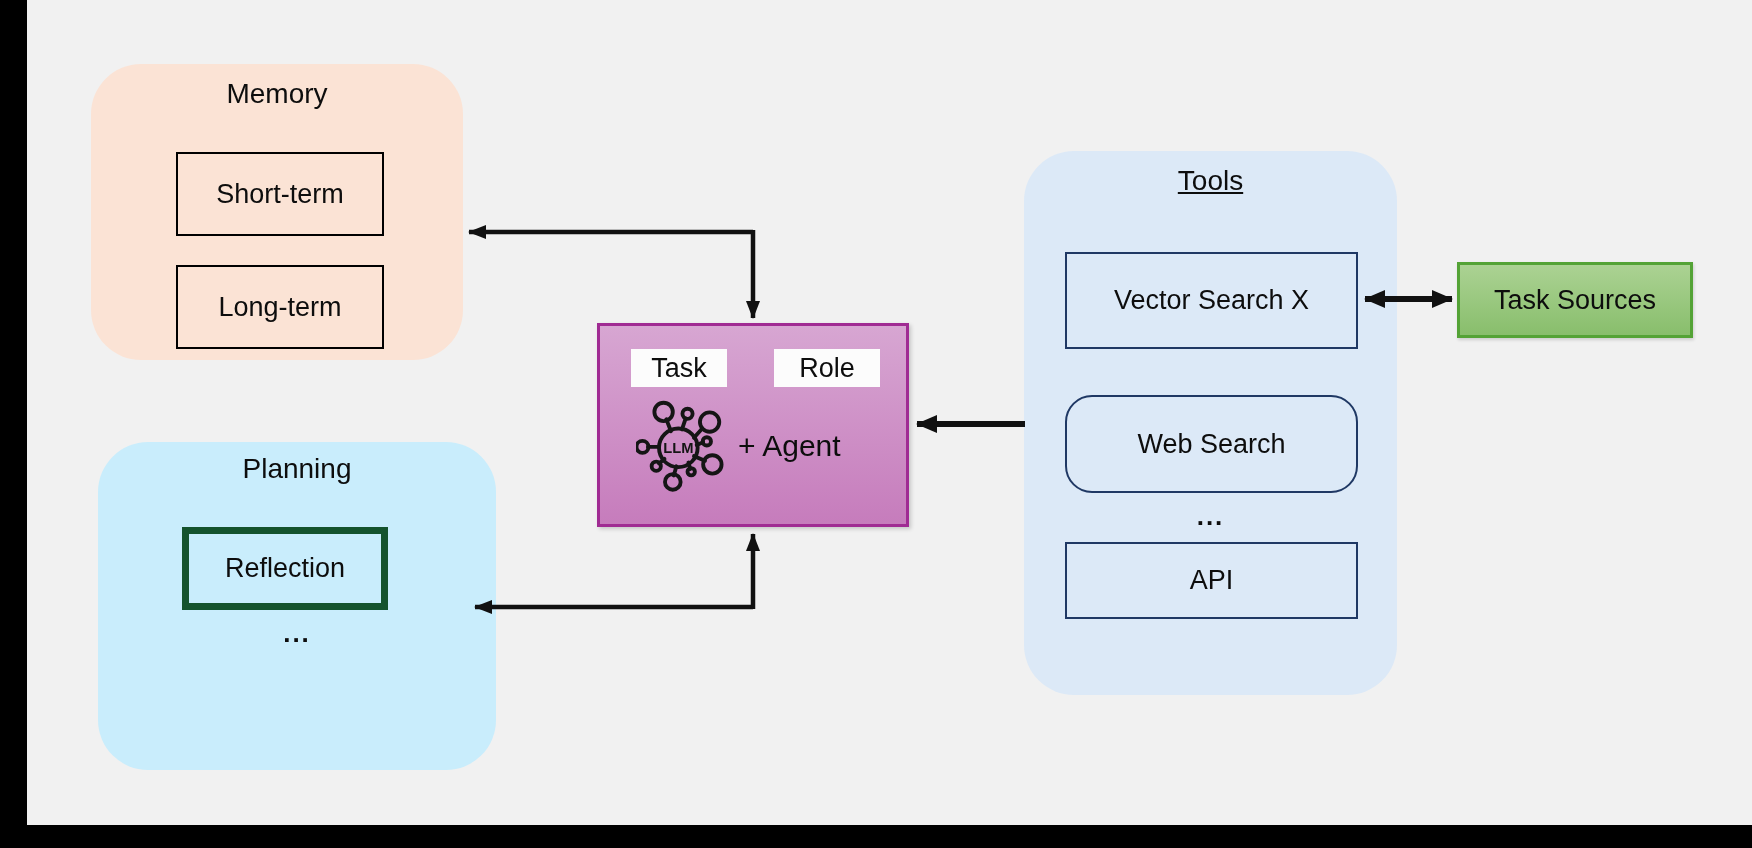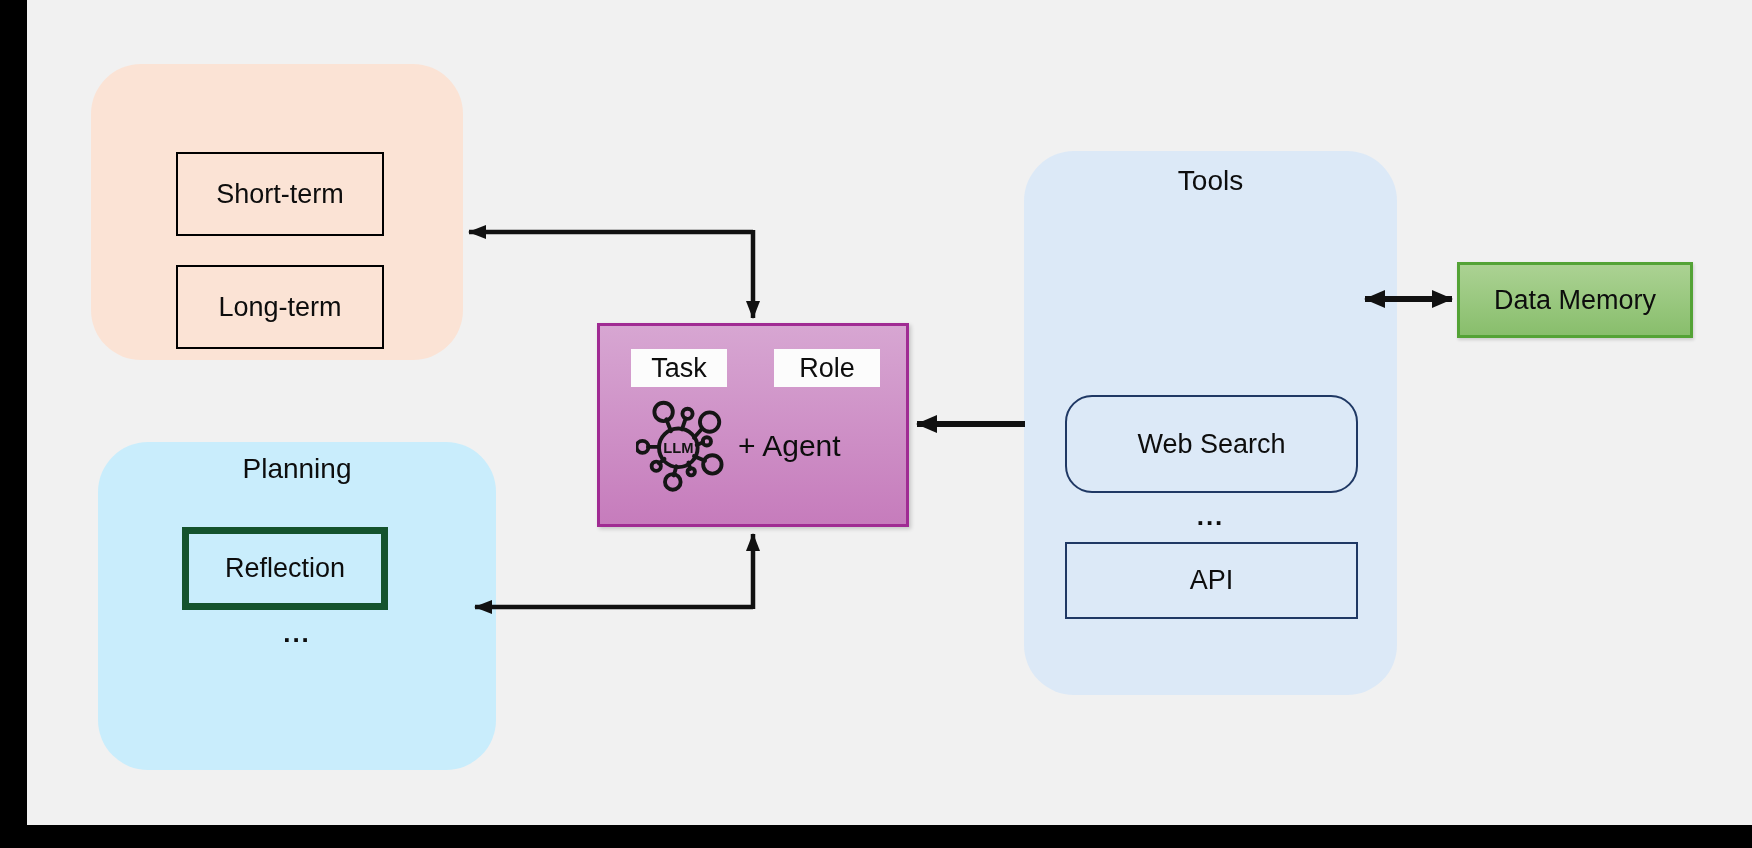--- a/index.html
+++ b/index.html
@@ -36,21 +36,21 @@
   
   #planning{left:98px;top:442px;width:374px;height:328px;background:var(--planning-fill,#C9EDFC);padding-left:24px;}
   #planning .title{top:12px;}
   #planning .node{border:7px solid #14532d;background:var(--planning-fill,#C9EDFC);width:206px;height:83px;left:84px;}
   #planning-reflection{top:85px;}
   #planning-dots{left:0;right:0;top:178px;}
   #planning-selfcritics{top:216px;}
 
   
   #tools{left:1024px;top:151px;width:373px;height:544px;background:var(--tools-fill,#DCE9F7);}
-  #tools .title{top:15px;}
+  #tools .title{top:15px;text-decoration:underline;}
   #tools .node{border:2px solid var(--tools-border,#1F3864);background:var(--tools-fill,#DCE9F7);width:293px;left:41px;}
   #tools-vector{top:101px;height:97px;}
   #tools-web{top:244px;height:98px;border-radius:27px;}
   #tools-dots{left:0;right:0;top:352px;}
   #tools-api{top:391px;height:77px;}
 
   
   #agent{
     position:absolute;left:597px;top:323px;width:312px;height:204px;
     background:linear-gradient(180deg,var(--agent-top,#D7A6D2),var(--agent-bottom,#C67CBC));
@@ -87,20 +87,21 @@
 </style>
 </head>
 <body>
 
 <div id="canvas">
 
   <div class="frame-left"></div>
   <div class="frame-bottom"></div>
 
   <div class="container" id="memory">
+    <div class="title">Memory</div>
     <div class="node" id="memory-long">Long-term</div>
     <div class="node" id="memory-short">Short-term</div>
   </div>
 
   <div class="container" id="planning">
     <div class="title">Planning</div>
     <div class="node" id="planning-reflection">Reflection</div>
     <div class="dots" id="planning-dots">...</div>
   </div>
 
@@ -127,26 +128,27 @@
       <circle cx="40" cy="89" r="8.5"></circle>
       <circle cx="22" cy="72" r="5"></circle>
       <circle cx="7" cy="51" r="6.5"></circle>
       <text x="46" y="58" text-anchor="middle">LLM</text>
     </svg>
     <div id="agent-label">+ Agent</div>
   </div>
 
   <div class="container" id="tools">
     <div class="title">Tools</div>
+    <div class="node" id="tools-vector">Vector Search X</div>
     <div class="node" id="tools-web">Web Search</div>
     <div class="dots" id="tools-dots">...</div>
     <div class="node" id="tools-api">API</div>
   </div>
 
-  <div id="data-sources">Data Memory</div>
+  <div id="data-sources">Task Sources</div>
 
   <svg id="arrows">
     <defs>
       <marker id="arwS" markerUnits="userSpaceOnUse" markerWidth="20" markerHeight="16" refX="17" refY="7" orient="auto">
         <path d="M0,0 L18,7 L0,14 Z" fill="#111"></path>
       </marker>
       <marker id="arwL" markerUnits="userSpaceOnUse" markerWidth="24" markerHeight="20" refX="20" refY="9" orient="auto">
         <path d="M0,0 L21,9 L0,18 Z" fill="#111"></path>
       </marker>
     </defs>

